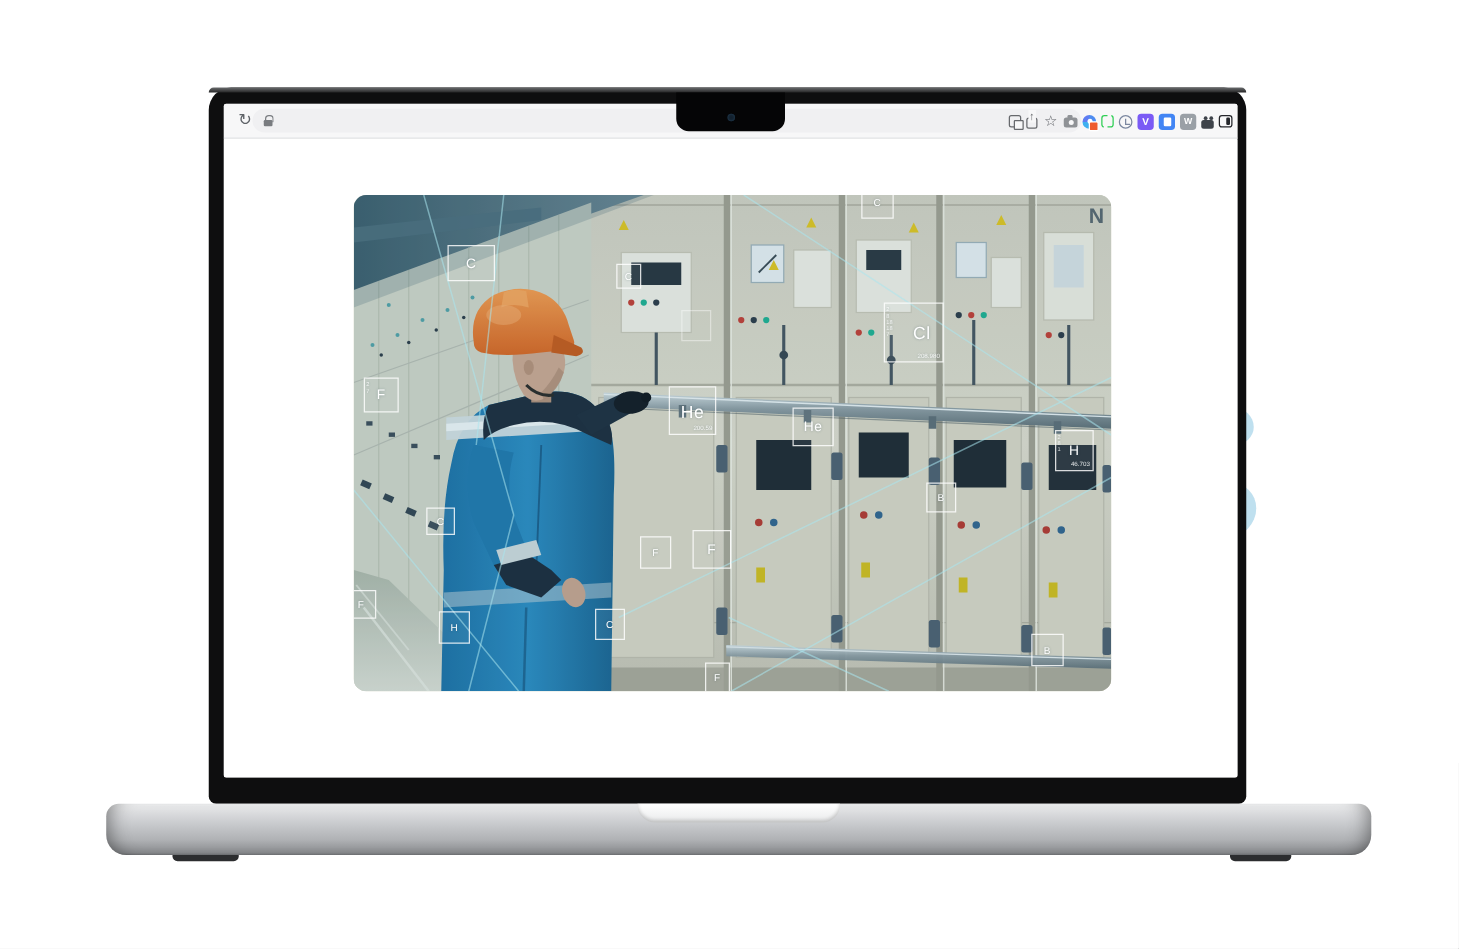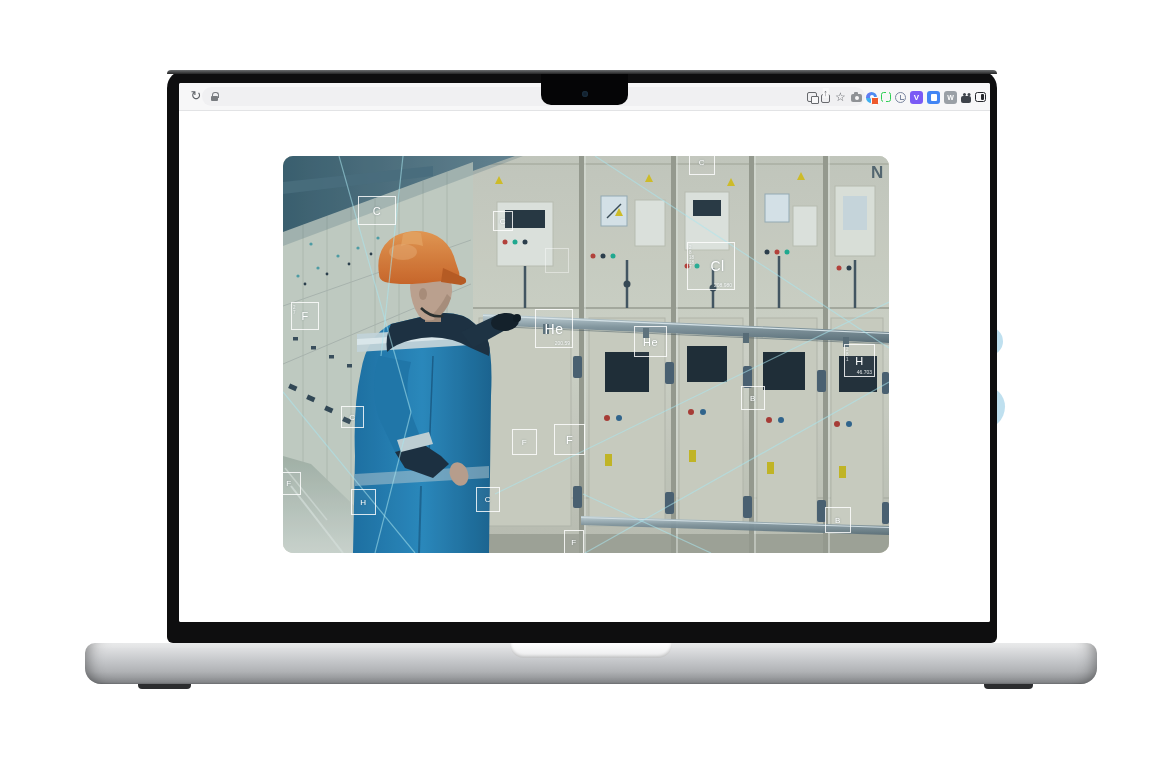--- a/index.html
+++ b/index.html
@@ -397,21 +397,21 @@
             <div class="el-tag md" style="left: 75px; top: 40px; width: 38px; height: 29px;">
               <span class="sym">C</span>
             </div>
             <div class="el-tag sm" style="left: 210px; top: 55px; width: 20px; height: 20px;">
               <span class="sym">C</span>
             </div>
             <div class="el-tag sm faint" style="left: 262px; top: 92px; width: 24px; height: 25px;"></div>
             <div class="el-tag sm" style="left: 406px; top: -6px; width: 26px; height: 25px;">
               <span class="sym">C</span>
             </div>
-            <div class="el-tag lg" style="left: 404px; top: 86px; width: 48px; height: 48px; padding-left: 13px;">
+            <div class="el-tag lg" style="left: 424px; top: 86px; width: 48px; height: 48px; padding-left: 13px;">
               <span class="sym">Cl</span>
               <div class="mass">208.980</div>
               <div class="shells">2 8 18 18 7</div>
             </div>
             <div class="el-tag md" style="left: 8px; top: 146px; width: 28px; height: 28px;">
               <span class="sym">F</span>
               <div class="shells">2 7</div>
             </div>
             <div class="el-tag lg" style="left: 252px; top: 153px; width: 38px; height: 39px;">
               <span class="sym">He</span>

